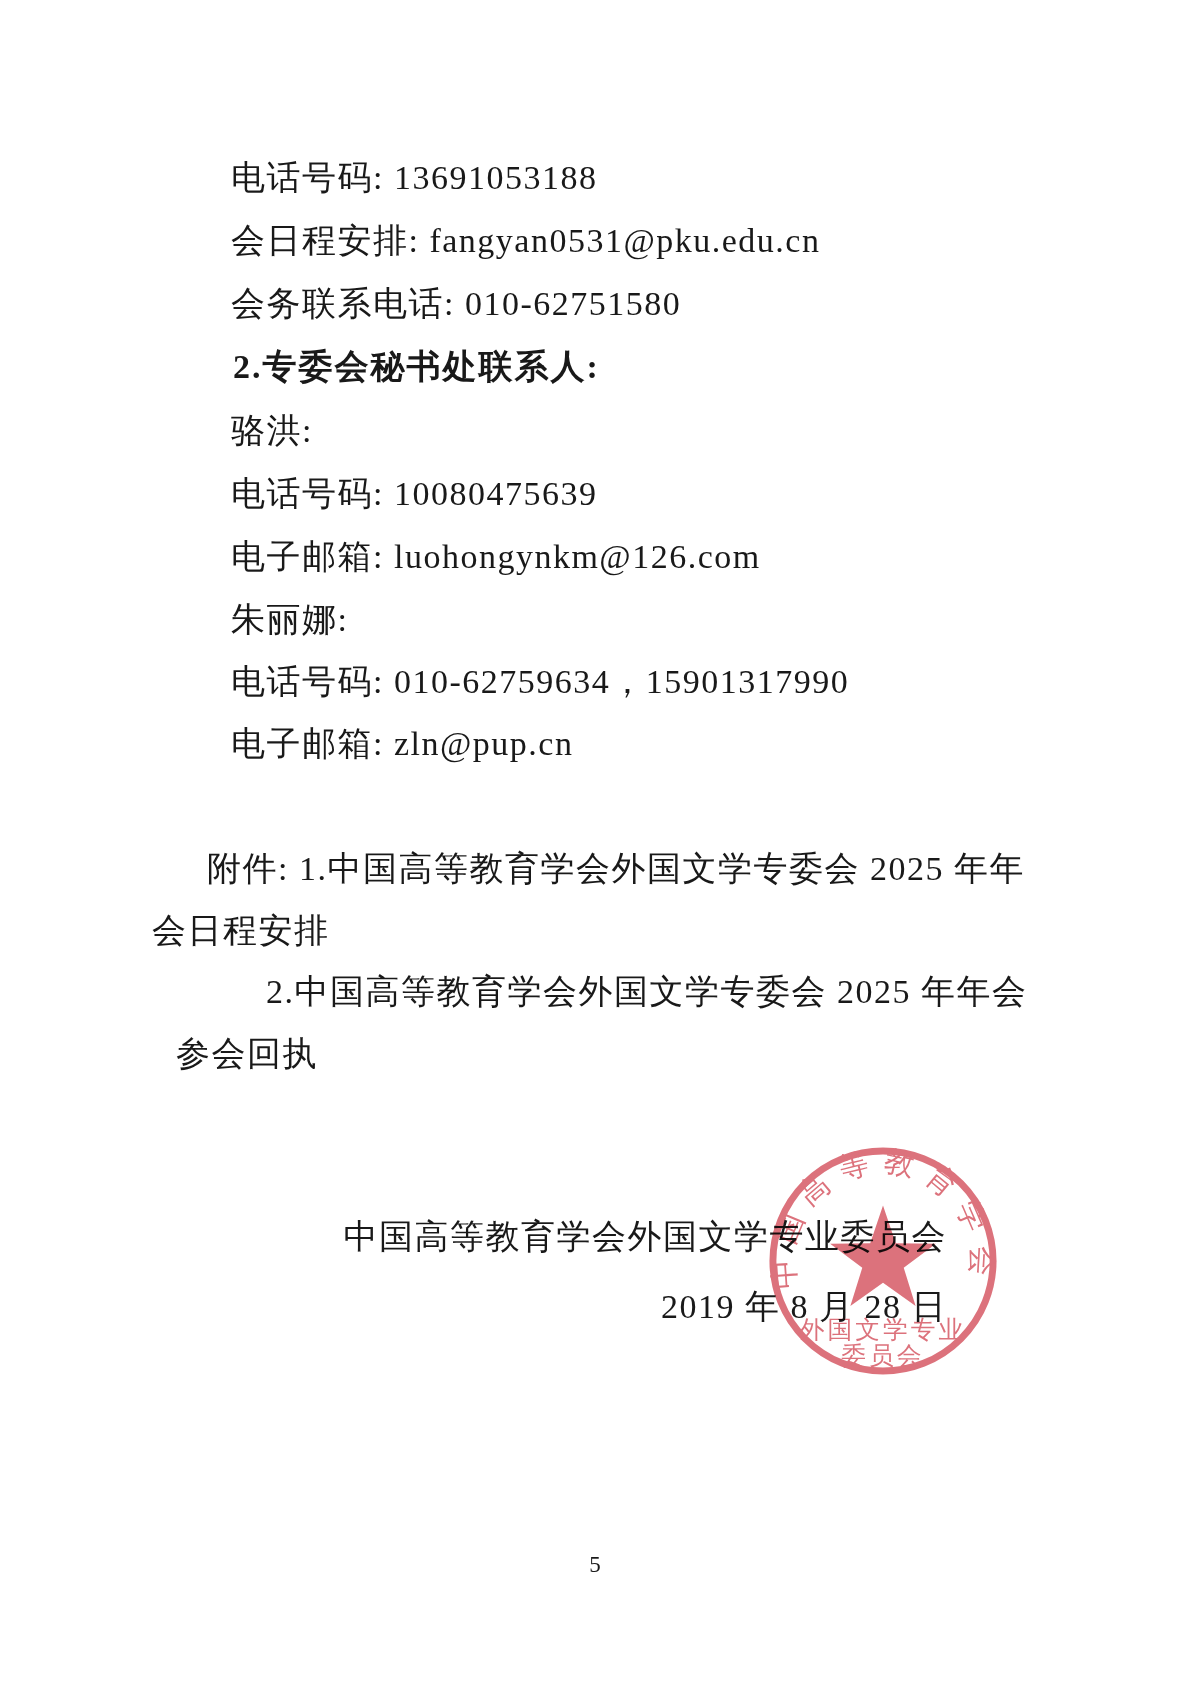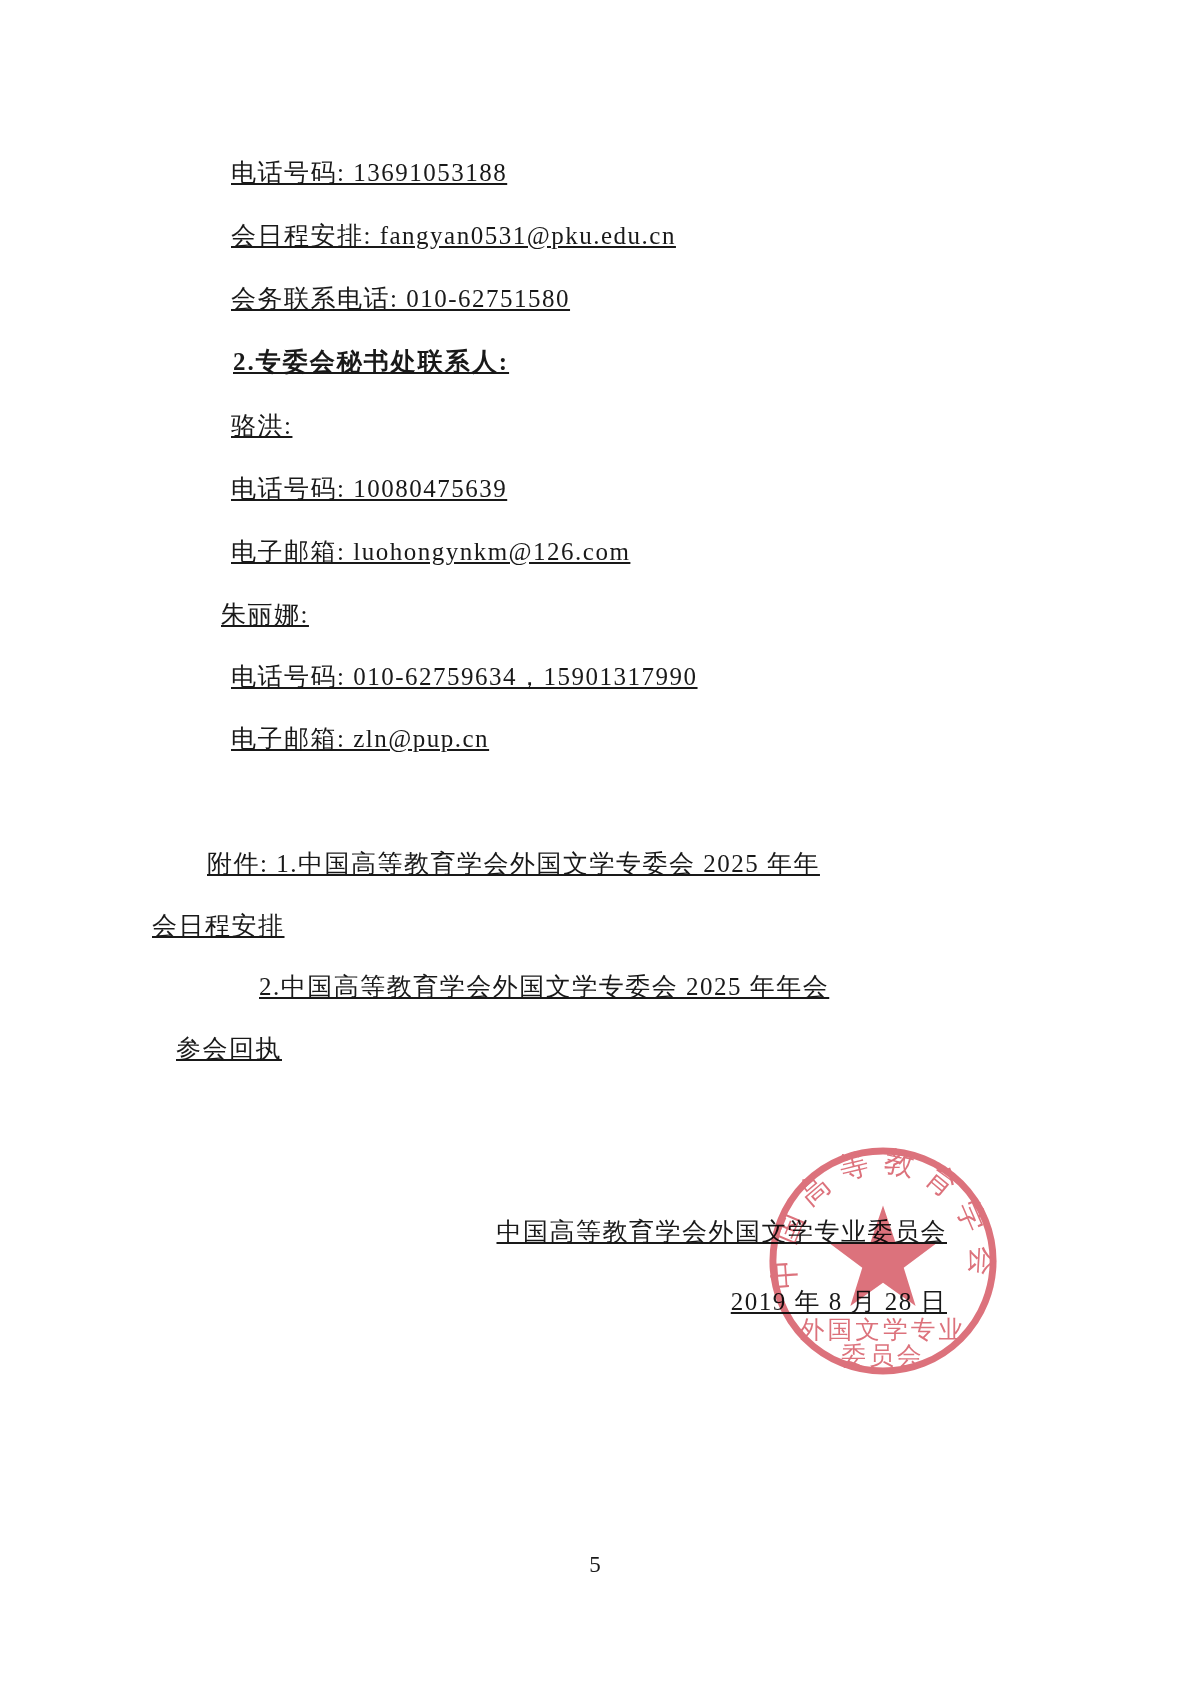--- a/index.html
+++ b/index.html
@@ -7,25 +7,24 @@
     position:relative;
     width:1190px;height:1683px;
     background:#ffffff;
     margin:0 auto;
     overflow:hidden;
     font-family:"Liberation Serif","DejaVu Serif",serif;
     color:#191919;
   }
   .line{
     position:absolute;
-    font-size:25px;
+    font-size:34px;
     letter-spacing:1.5px;
     white-space:pre;
     line-height:1.2;
-    text-decoration:underline;
   }
   .bold{font-weight:700;letter-spacing:2px;}
   .right-align{right:243px;text-align:left;}
   .pagenum{
     position:absolute;
     left:0;width:100%;
     text-align:center;
     font-size:23px;
     letter-spacing:0;
   }
@@ -47,27 +46,27 @@
   <div class="line" style="left:231px;top:158px">电话号码: 13691053188</div>
   <div class="line" style="left:231px;top:221px">会日程安排: fangyan0531@pku.edu.cn</div>
   <div class="line" style="left:231px;top:284px">会务联系电话: 010-62751580</div>
 
   <div class="line bold" style="left:233px;top:347px">2.专委会秘书处联系人:</div>
 
   <div class="line" style="left:231px;top:411px">骆洪:</div>
   <div class="line" style="left:231px;top:474px">电话号码: 10080475639</div>
   <div class="line" style="left:231px;top:537px">电子邮箱: luohongynkm@126.com</div>
 
-  <div class="line" style="left:221px;top:600px">朱丽娜:</div>
+  <div class="line" style="left:231px;top:600px">朱丽娜:</div>
   <div class="line" style="left:231px;top:662px">电话号码: 010-62759634，15901317990</div>
   <div class="line" style="left:231px;top:724px">电子邮箱: zln@pup.cn</div>
 
   <div class="line" style="left:207px;top:849px">附件: 1.中国高等教育学会外国文学专委会 2025 年年</div>
   <div class="line" style="left:152px;top:911px">会日程安排</div>
-  <div class="line" style="left:259px;top:972px">2.中国高等教育学会外国文学专委会 2025 年年会</div>
+  <div class="line" style="left:266px;top:972px">2.中国高等教育学会外国文学专委会 2025 年年会</div>
   <div class="line" style="left:176px;top:1034px">参会回执</div>
 
   <div class="line right-align" style="top:1217px">中国高等教育学会外国文学专业委员会</div>
   <div class="line right-align" style="top:1287px">2019 年 8 月 28 日</div>
 
   <svg class="seal" viewBox="0 0 240 240">
     <circle cx="120" cy="120" r="111" fill="none" stroke-width="7" stroke="#d5535f"></circle>
     <polygon points="120,64 132.9,102.2 173.3,102.7 140.9,126.8 152.9,165.3 120,142 87.1,165.3 99.1,126.8 66.7,102.7 107.1,102.2" fill="#d5535f"></polygon>
     <defs>
       <path id="sealArc" d="M 35.4 150.8 A 90 90 0 1 1 204.6 150.8" fill="none"></path>

